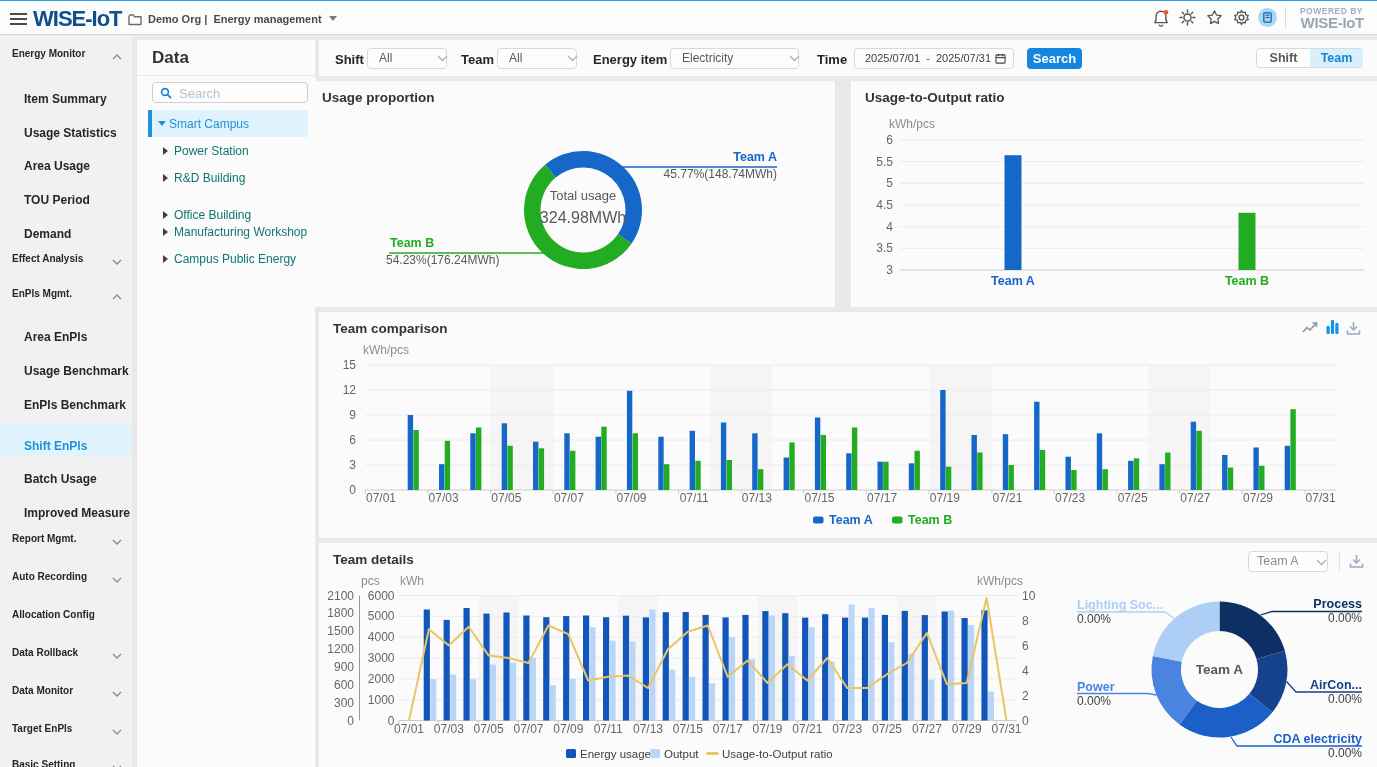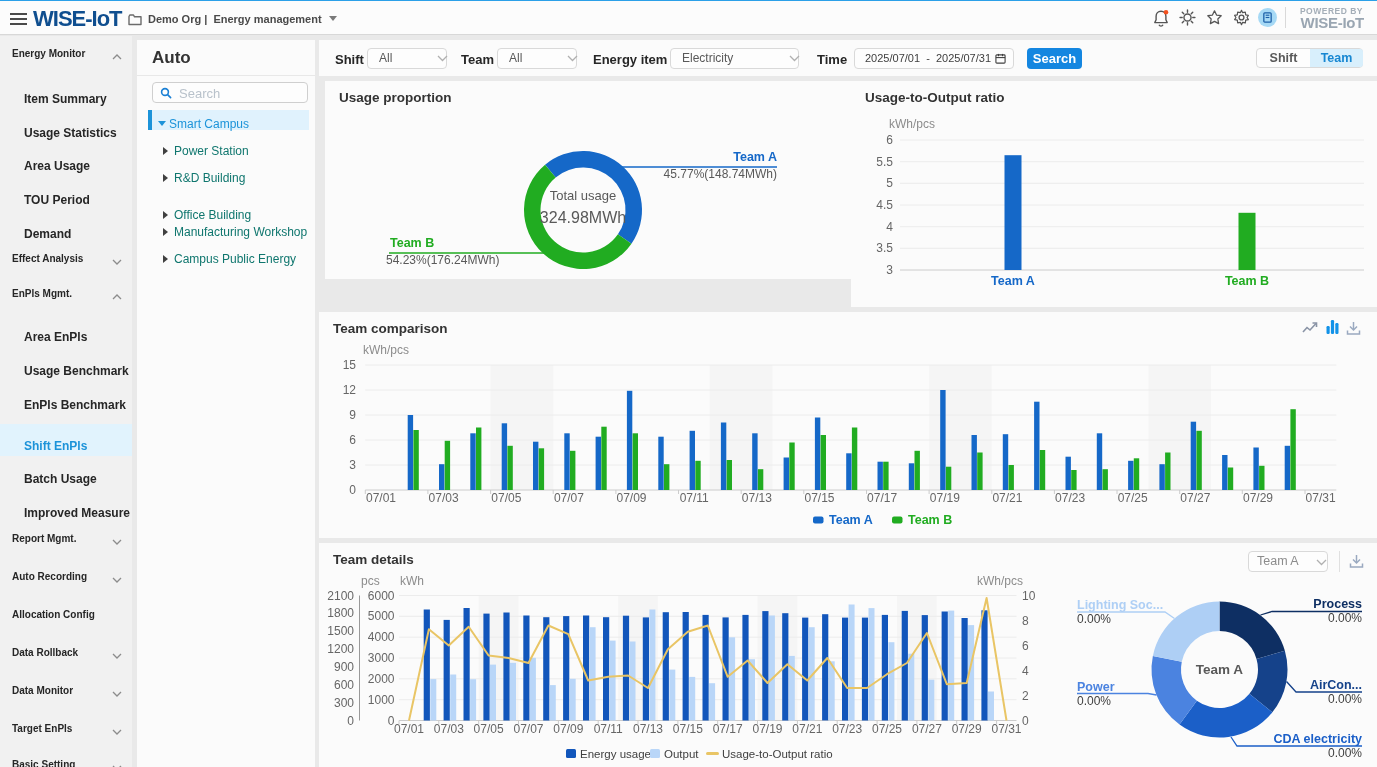--- a/index.html
+++ b/index.html
@@ -7,21 +7,21 @@
 .abs { position:absolute; }
 #topbar { position:absolute; left:0; top:0; width:1377px; height:35px; background:#fcfcfc;
   border-top:1px solid #2ba0e8; border-bottom:1px solid #d8d8d8; }
 #sidebar { position:absolute; left:0; top:36px; width:132px; height:731px; background:#f1f1f1; overflow:hidden; }
 .sbh { position:absolute; left:12px; font-size:10px; font-weight:bold; color:#262626; white-space:nowrap; }
 .sbi { position:absolute; left:24px; font-size:12px; font-weight:600; color:#262626; white-space:nowrap;margin-top:7px; }
 .sbi.sel { color:#1c93d9; }
 .sbcar { position:absolute; left:112px; width:10px; height:6px; }
 .sbselbg { position:absolute; left:0; width:132px; height:32px; background:#e1f3fd; }
 #areapanel { position:absolute; left:137px; top:40px; width:178px; height:727px; background:#fbfbfb; overflow:hidden; }
-.trow { position:absolute; left:11px; width:161px; height:20px;text-align:right; }
+.trow { position:absolute; left:11px; width:161px; height:27px;text-align:right; }
 .trow.selrow { background:#e0f2fd; border-left:4px solid #1c93d9; }
 .ttxt { position:absolute; left:26px; top:7px; font-size:12px; color:#0f766e; white-space:nowrap; }
 .selrow .ttxt { left:17px; }
 .tcaret { position:absolute; left:15px; top:9.5px; width:0; height:0;
   border-left:5px solid #404040; border-top:4px solid transparent; border-bottom:4px solid transparent; }
 .tcaret.open { left:6px; top:11px; border-left:4px solid transparent; border-right:4px solid transparent;
   border-top:5px solid #1c93d9; border-bottom:none; }
 .panel { position:absolute; background:#fbfbfb;padding-left:7px; }
 .ptitle { position:absolute; left:14px; top:9px; font-size:13.5px; font-weight:bold; color:#333; }
 .flabel { position:absolute; top:11.5px; font-size:13px; font-weight:bold; color:#262626; }
@@ -125,21 +125,21 @@
     <svg class="sbcar" style="top:693px" viewBox="0 0 10 6">
       <path d="M1,1 L5,5 L9,1" fill="none" stroke="#8c8c8c" stroke-width="1.3"></path>
     </svg>
     <div class="sbh" style="top:723px">Basic Setting</div>
     <svg class="sbcar" style="top:729px" viewBox="0 0 10 6">
       <path d="M1,1 L5,5 L9,1" fill="none" stroke="#8c8c8c" stroke-width="1.3"></path>
     </svg>
   </div>
 
 <div id="areapanel">
-  <div class="abs" style="left:15px;top:8px;font-size:17px;font-weight:bold;color:#333">Auto</div>
+  <div class="abs" style="left:15px;top:8px;font-size:17px;font-weight:bold;color:#333">Data</div>
   <div class="abs" style="left:0;top:35px;width:178px;height:1px;background:#e8e8e8"></div>
   <div class="abs" style="left:15px;top:42px;width:156px;height:21px;border:1px solid #cfcfcf;border-radius:4px;background:#fdfdfd"></div>
   <svg class="abs" style="left:23px;top:47px" width="12" height="12" viewBox="0 0 12 12">
     <circle cx="5" cy="5" r="3.4" fill="none" stroke="#1a7fd4" stroke-width="1.6"></circle>
     <line x1="7.6" y1="7.6" x2="10.6" y2="10.6" stroke="#1a7fd4" stroke-width="1.6" stroke-linecap="round"></line>
   </svg>
   <div class="abs" style="left:42px;top:46px;font-size:13px;color:#b9c2cb">Search</div>
   <div class="trow selrow" style="top:70px">
       <span class="tcaret open"></span>
       <span class="ttxt" style="color:#1c93d9">Smart Campus</span>
@@ -190,21 +190,21 @@
 <svg class="abs" style="left:437px;top:55px" width="11" height="7" viewBox="0 0 11 7">
     <path d="M1,1 L5.5,5.5 L10,1" fill="none" stroke="#b0b0b0" stroke-width="1.3"></path>
   </svg>
 <svg class="abs" style="left:567px;top:55px" width="11" height="7" viewBox="0 0 11 7">
     <path d="M1,1 L5.5,5.5 L10,1" fill="none" stroke="#b0b0b0" stroke-width="1.3"></path>
   </svg>
 <svg class="abs" style="left:789px;top:55px" width="11" height="7" viewBox="0 0 11 7">
     <path d="M1,1 L5.5,5.5 L10,1" fill="none" stroke="#b0b0b0" stroke-width="1.3"></path>
   </svg>
 
-<div class="panel" style="left:325px;top:81px;width:527px;height:198px">
+<div class="panel" style="left:308px;top:81px;width:527px;height:226px">
   <div class="ptitle">Usage proportion</div>
 </div>
 
 <div class="panel" style="left:851px;top:81px;width:526px;height:226px">
   <div class="ptitle">Usage-to-Output ratio</div>
 </div>
 
 <div class="panel" style="left:319px;top:312px;width:1058px;height:226px">
   <div class="ptitle">Team comparison</div>
 </div>

